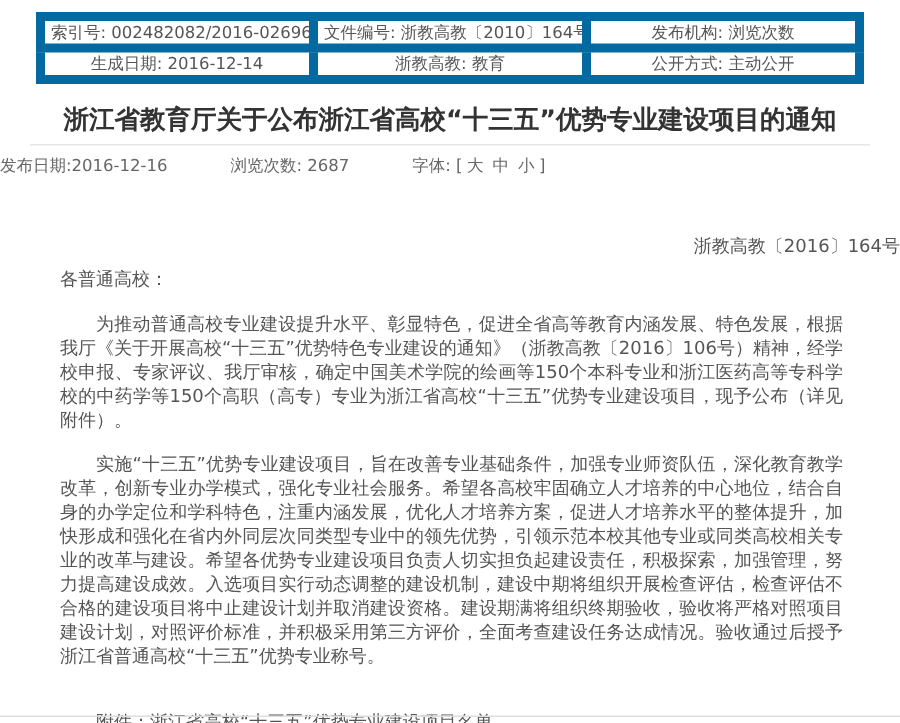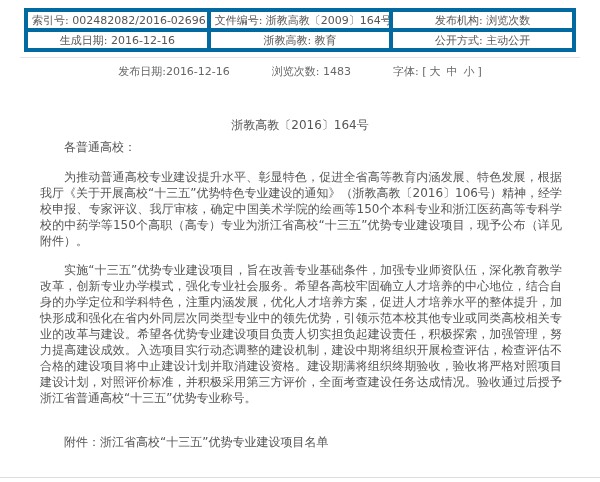--- a/index.html
+++ b/index.html
@@ -16,21 +16,21 @@
     background: #ffffff;
   }
   
   .info-table {
     width: 552px;
     margin: 8px auto 0 auto;
     border-collapse: collapse;
     table-layout: fixed;
   }
   .info-table td {
-    border: 4px solid #0369a1;
+    border: 6px solid #0369a1;
     height: 20px;
     text-align: center;
     vertical-align: middle;
     font-size: 11px;
     color: #555555;
     padding: 0 4px;
     white-space: nowrap;
     overflow: hidden;
   }
   
@@ -45,51 +45,51 @@
   
   .title-divider {
     border-top: 1px solid #e5e5e5;
     margin: 5px 20px 0 20px;
     height: 0;
   }
   
   .meta-row {
     margin-top: 7px;
     display: flex;
-    justify-content: center;
+    justify-content: flex-start;
     align-items: center;
     gap: 42px;
     font-size: 11px;
     color: #666666;
     line-height: 14px;
   }
   .font-chooser { white-space: nowrap; }
   .font-size-link {
     cursor: pointer;
     margin: 0 3px;
     color: #666666;
     text-decoration: none;
   }
   
   .doc-number {
     margin-top: 39px;
-    text-align: center;
+    text-align: right;
     font-size: 12px;
     color: #555555;
     line-height: 14px;
   }
   
   .content {
     margin: 7px 38px 0 40px;
     font-size: 12px;
     color: #555555;
     line-height: 16px;
     text-align: justify;
   }
-  .salutation { line-height: 17px; margin-left: 24px; }
+  .salutation { line-height: 17px; }
   .content p { margin: 13px 0 0 0; text-indent: 2em; }
   .attachment-line {
     margin: 28px 38px 0 40px;
     font-size: 12px;
     color: #555555;
     text-indent: 2em;
   }
   .attachment-link { cursor: pointer; text-align: right; }
   
   .bottom-line {
@@ -101,37 +101,38 @@
 </style>
 </head>
 <body>
 
 <div class="page">
 
   <table class="info-table">
     <tbody>
       <tr>
         <td>索引号: 002482082/2016-02696</td>
-        <td>文件编号: 浙教高教〔2009〕164号</td>
+        <td>文件编号: 浙教高教〔2010〕164号</td>
         <td>发布机构: 浏览次数</td>
       </tr>
       <tr>
-        <td>生成日期: 2016-12-16</td>
+        <td>生成日期: 2016-12-14</td>
         <td>浙教高教: 教育</td>
         <td>公开方式: 主动公开</td>
       </tr>
     </tbody>
   </table>
 
+  <h1 class="page-title">浙江省教育厅关于公布浙江省高校“十三五”优势专业建设项目的通知</h1>
 
   <div class="title-divider"></div>
 
   <div class="meta-row">
     <span>发布日期:2016-12-16</span>
-    <span>浏览次数: 1483</span>
+    <span>浏览次数: 2687</span>
     <span class="font-chooser">
       <span>字体:</span>
       <span>[</span><span class="font-size-link">大</span><span class="font-size-link">中</span><span class="font-size-link">小</span><span>]</span>
     </span>
   </div>
 
   <div class="doc-number">浙教高教〔2016〕164号</div>
 
   <div class="content">
     <div class="salutation">各普通高校：</div>

